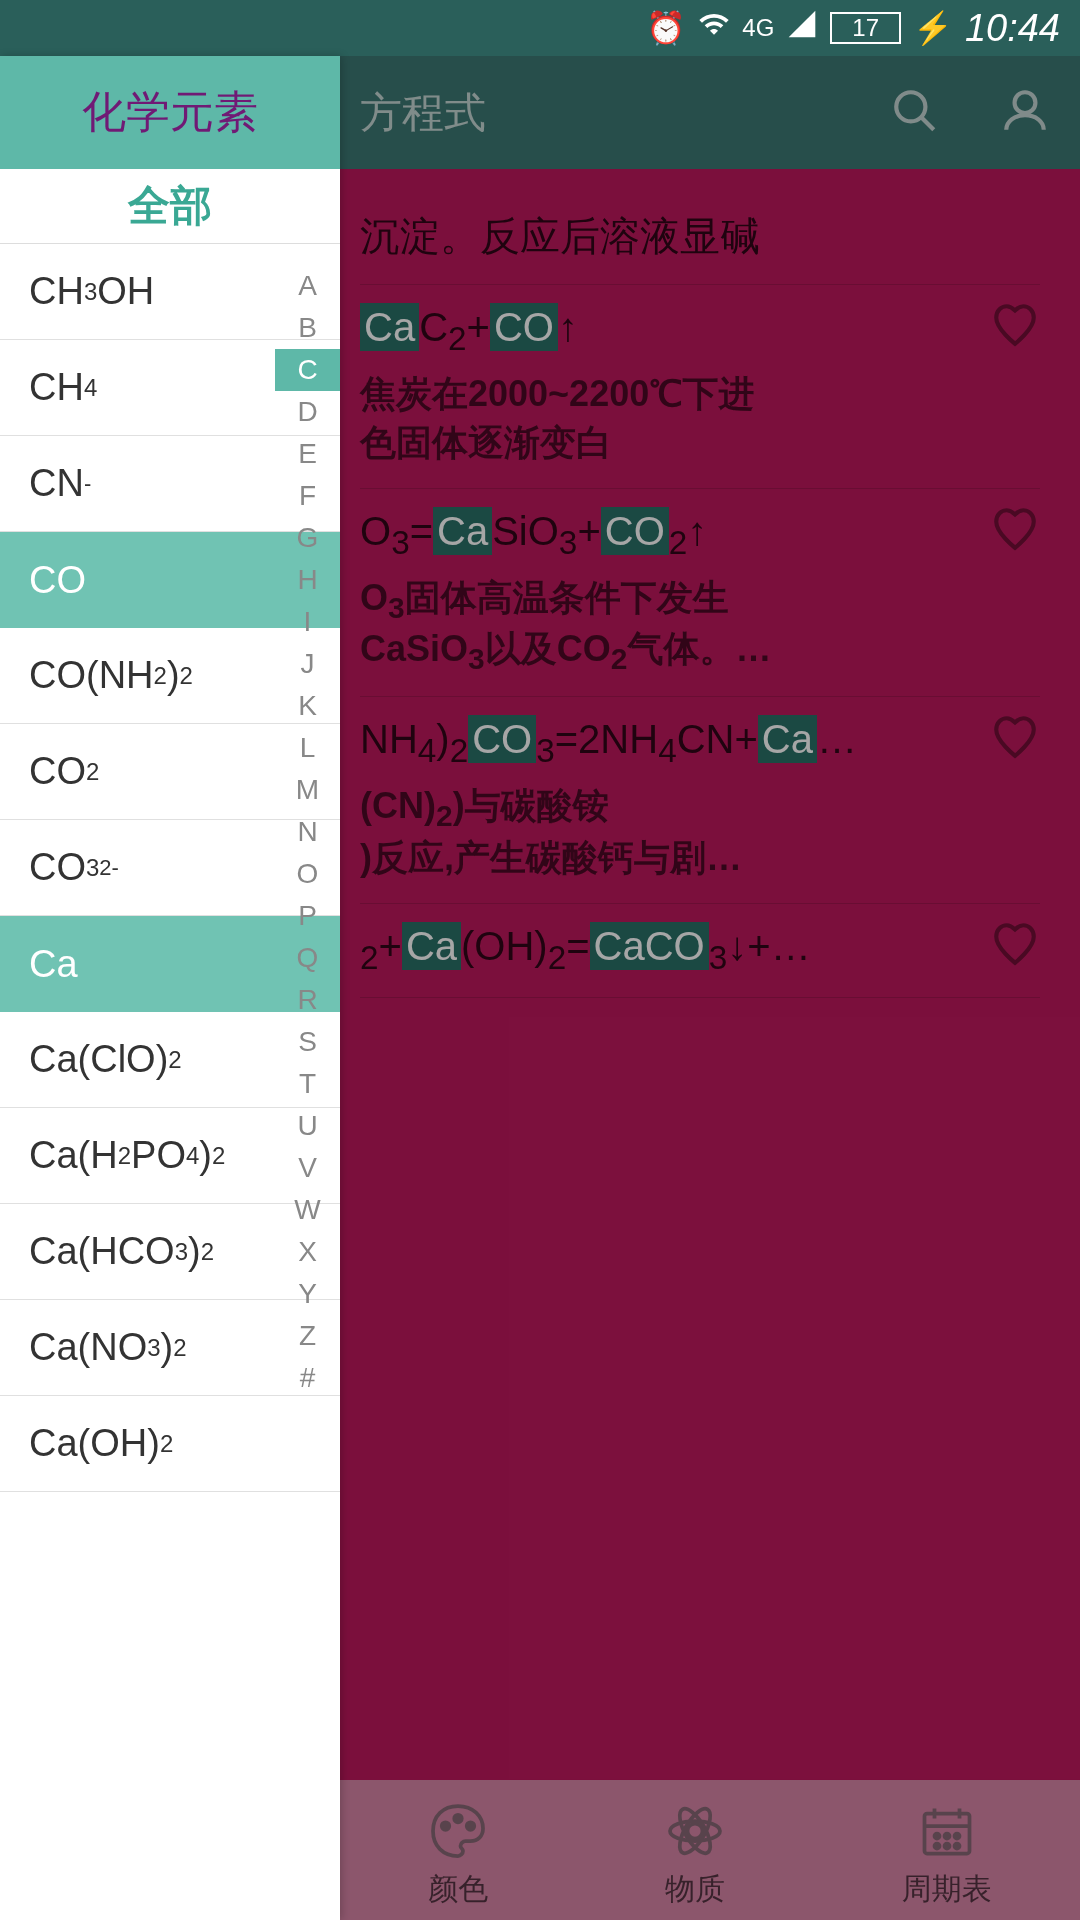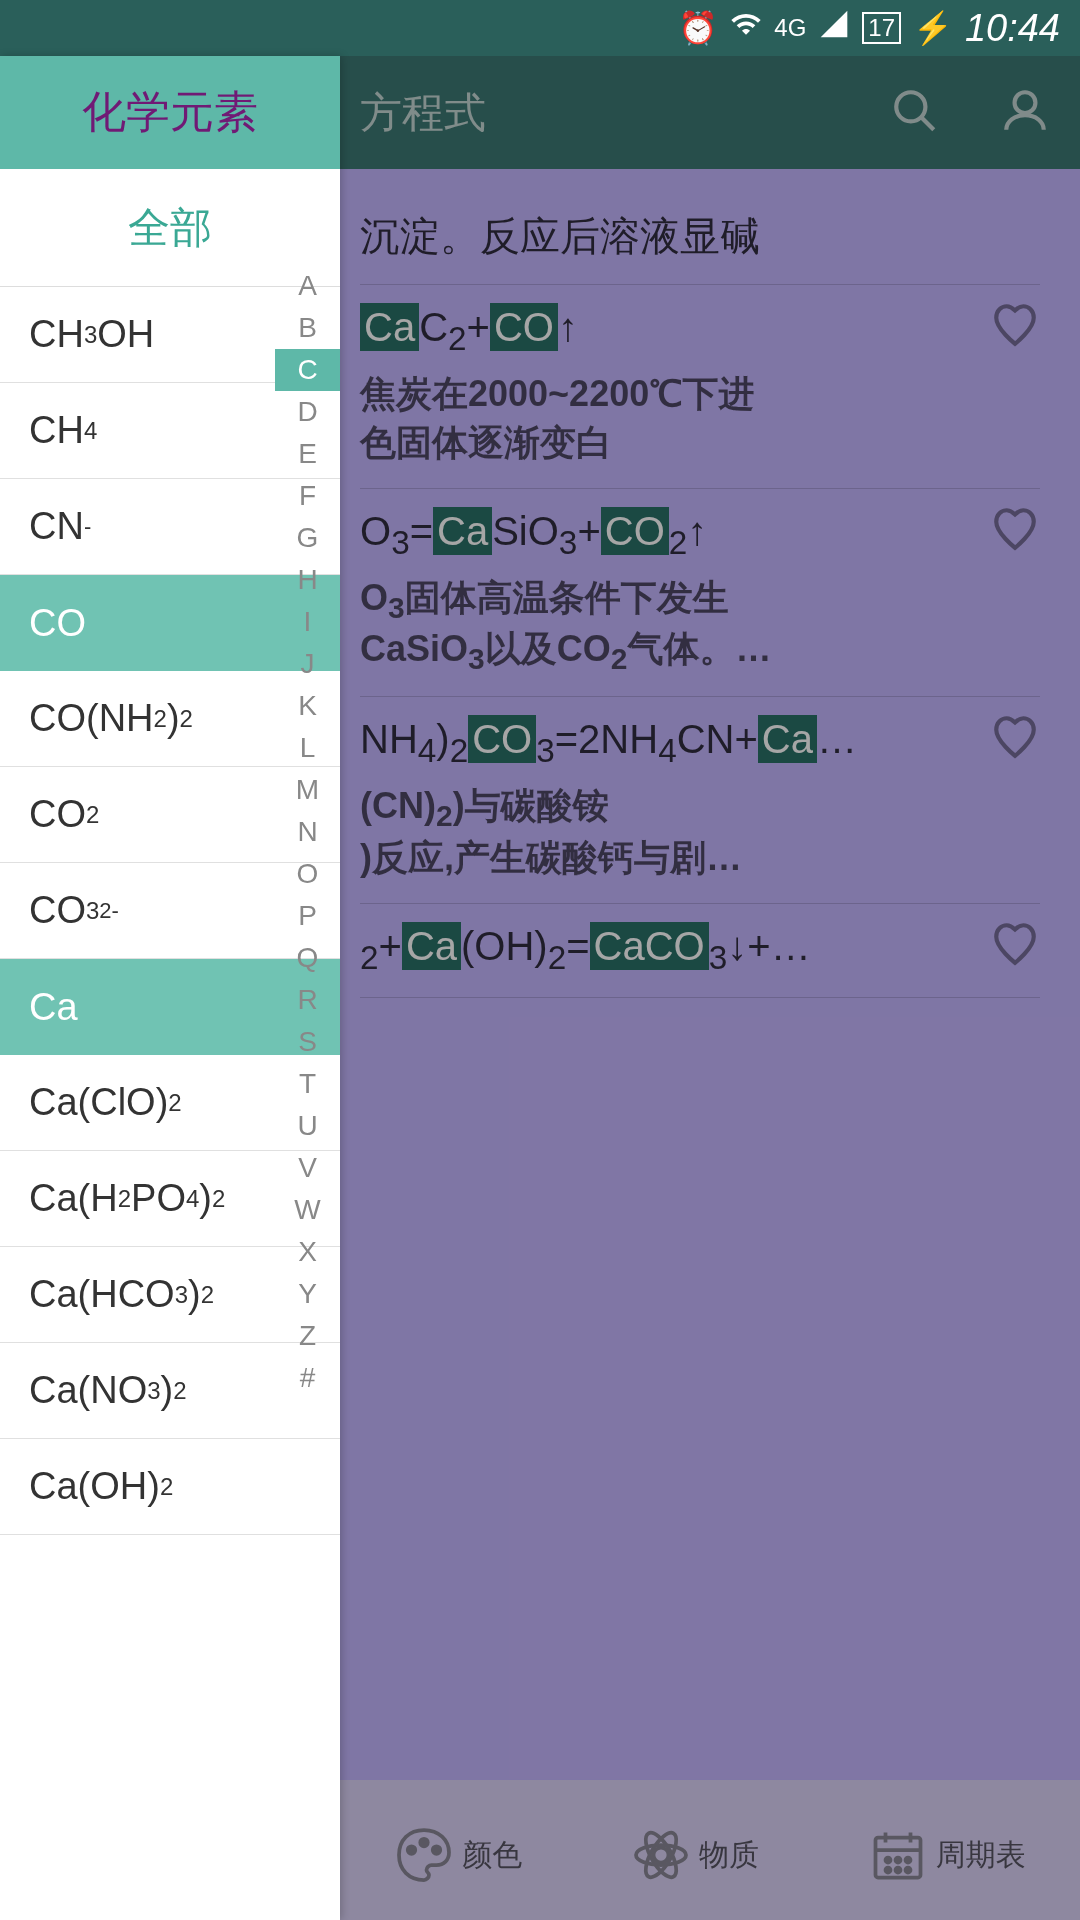--- a/index.html
+++ b/index.html
@@ -1,41 +1,41 @@
 <!DOCTYPE html>
 <html><head>
 <meta charset="utf-8">
 <style>
 * { margin: 0; padding: 0; box-sizing: border-box; font-family: -apple-system, sans-serif; }
 body { width: 1080px; height: 1920px; background: #2a5f5a; overflow: hidden; position: relative; }
 
 .status-bar { height: 56px; background: #2a5f5a; display: flex; justify-content: flex-end; align-items: center; padding-right: 20px; gap: 12px; color: white; font-size: 32px; }
-.status-bar .battery { border: 2px solid white; padding: 0 4px; font-size: 24px; position: relative; }
+.status-bar .battery { border: 2px solid white; padding: 0 20px; font-size: 24px; position: relative; }
 .status-bar .time { font-size: 38px; font-weight: 300; font-style: italic; }
 
-.main-bg { position: absolute; top: 56px; left: 0; right: 0; bottom: 0; background: #c4b5fd; }
+.main-bg { position: absolute; top: 56px; left: 0; right: 0; bottom: 0; background: #be185d; }
 .header-bg { height: 113px; background: #3d7873; display: flex; align-items: center; padding-left: 360px; }
 .header-bg .tab { color: rgba(255,255,255,0.7); font-size: 42px; }
 .header-icons { position: absolute; right: 30px; top: 30px; display: flex; gap: 60px; }
 .header-icons svg { width: 50px; height: 50px; opacity: 0.7; }
 
 .content-bg { padding: 20px 40px 0 360px; color: #333; }
 .content-item { padding: 20px 0; border-bottom: 1px solid rgba(0,0,0,0.15); position: relative; }
 .content-item .line1 { font-size: 40px; color: rgba(0,0,0,0.75); }
 .content-item .line2 { font-size: 36px; color: rgba(0,0,0,0.6); margin-top: 12px; font-weight: bold; }
 .content-item .heart { position: absolute; right: 0; top: 15px; }
 .hl { background: #2a7068; color: white; padding: 2px 4px; }
 
 .bottom-nav { position: absolute; bottom: 0; left: 340px; right: 0; height: 140px; background: rgba(240,240,240,0.5); display: flex; justify-content: space-around; align-items: center; padding-top: 10px; }
-.nav-item { display: flex; flex-direction: row; align-items: center; gap: 8px; opacity: 0.6; }
+.nav-item { display: flex; flex-direction: column; align-items: center; gap: 8px; opacity: 0.6; }
 .nav-item span { font-size: 30px; }
 
 .drawer { position: absolute; top: 56px; left: 0; width: 340px; bottom: 0; background: white; box-shadow: 2px 0 8px rgba(0,0,0,0.2); }
 .drawer-header { height: 113px; background: #5eb8a8; display: flex; align-items: center; justify-content: center; color: #701a75; font-size: 44px; }
-.drawer-all { height: 118px; display: flex; align-items: center; justify-content: center; color: #3aa894; font-size: 42px; border-bottom: 1px solid #ddd; }
+.drawer-all { height: 75px; display: flex; align-items: center; justify-content: center; color: #3aa894; font-size: 42px; border-bottom: 1px solid #ddd; font-weight: bold; }
 .drawer-list { }
 .drawer-item { height: 96px; display: flex; align-items: center; padding-left: 29px; border-bottom: 1px solid #e0e0e0; font-size: 38px; color: #333; }
 .drawer-item.selected { background: #70c3b3; color: white; border-bottom: none; }
 .drawer-item sub { font-size: 24px; }
 .drawer-item sup { font-size: 22px; }
 
 .alpha-index { position: absolute; top: 265px; left: 275px; width: 65px; display: flex; flex-direction: column; align-items: center; }
 .alpha-item { font-size: 28px; color: #888; height: 42px; width: 65px; display: flex; align-items: center; justify-content: center; }
 .alpha-item.active { background: #5eb8a8; color: white; }
 

